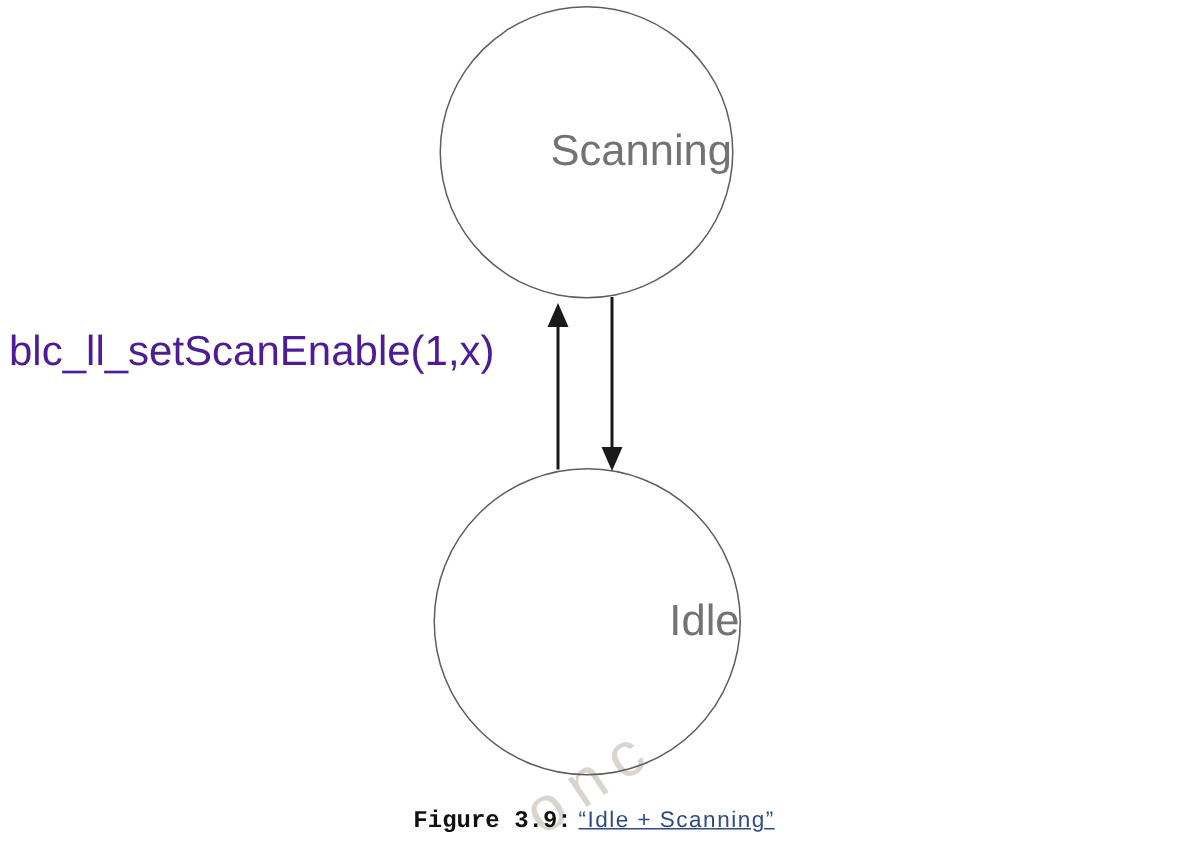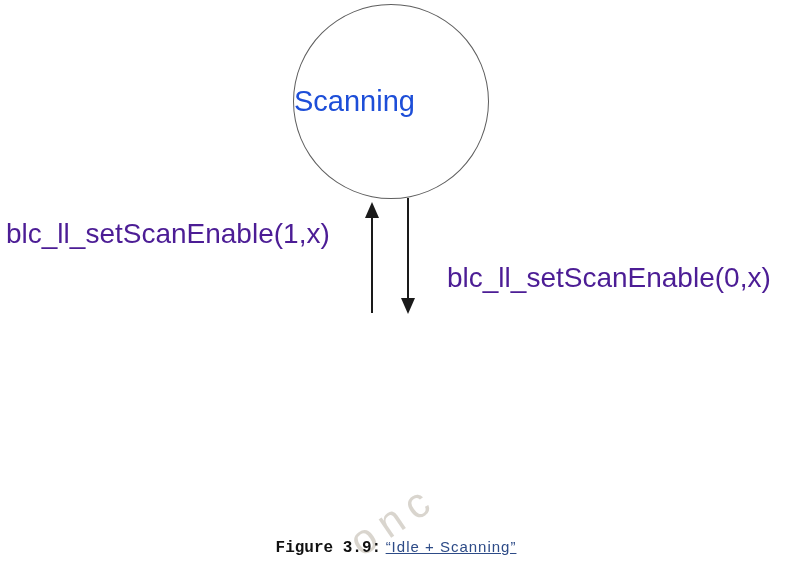--- a/index.html
+++ b/index.html
@@ -14,22 +14,22 @@
     background: #ffffff;
     overflow: hidden;
   }
   
   .state {
     position: absolute;
     border: 1.5px solid #5e5e5e;
     border-radius: 50%;
     display: flex;
     align-items: center;
-    justify-content: flex-start;
-    color: #1d4ed8;
+    justify-content: flex-end;
+    color: #737373;
     background: transparent;
     box-sizing: border-box;
     z-index: 2;
   }
   .state-scanning { left: 293px; top: 4px;   width: 196px; height: 195px; font-size: 29px; }
   .state-idle     { left: 289px; top: 312px; width: 205px; height: 205px; font-size: 29px; }
 
   
   .arrow-line {
     position: absolute;
@@ -108,29 +108,31 @@
 <body>
 
 <div class="page">
 
   <span class="watermark">onc</span>
 
   <div class="state state-scanning">
     <span>Scanning</span>
   </div>
 
+  <div class="state state-idle">
+    <span>Idle</span>
+  </div>
 
   <div class="arrow-line up-line"></div>
   <div class="arrow-head up-head"></div>
 
   <div class="arrow-line down-line"></div>
   <div class="arrow-head down-head"></div>
 
   <div class="t-label t-left">blc_ll_setScanEnable(1,x)</div>
 
-  <div class="t-label t-right">blc_ll_setScanEnable(0,x)</div>
 
   <div class="caption">
     <span class="prefix">Figure 3.9:</span>
     <span class="title">“Idle + Scanning”</span>
   </div>
 
 </div>
 
 </body></html>

